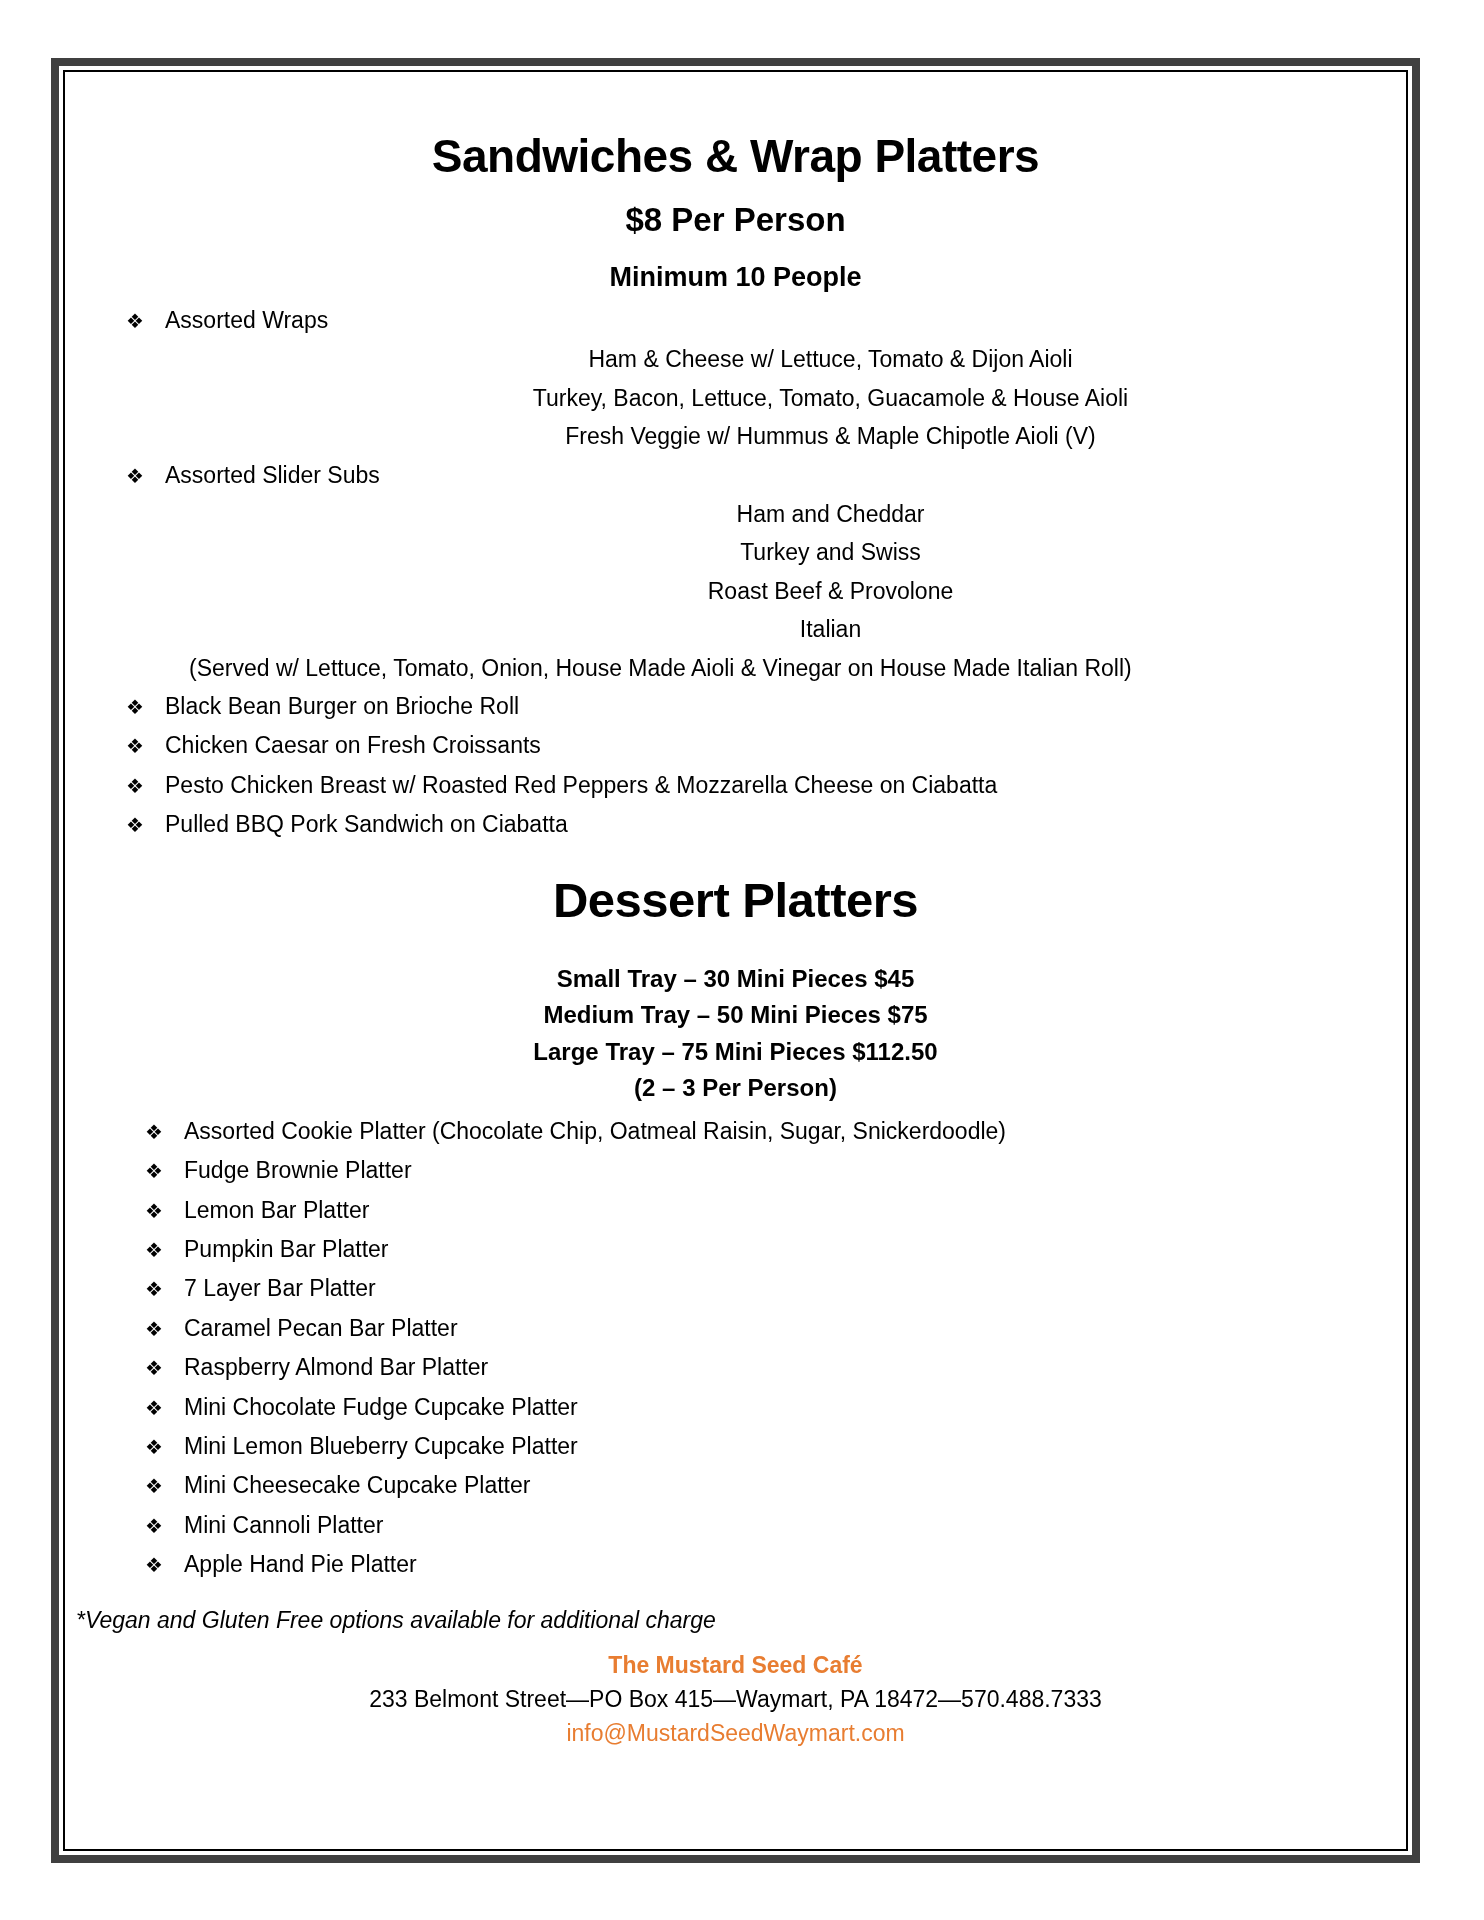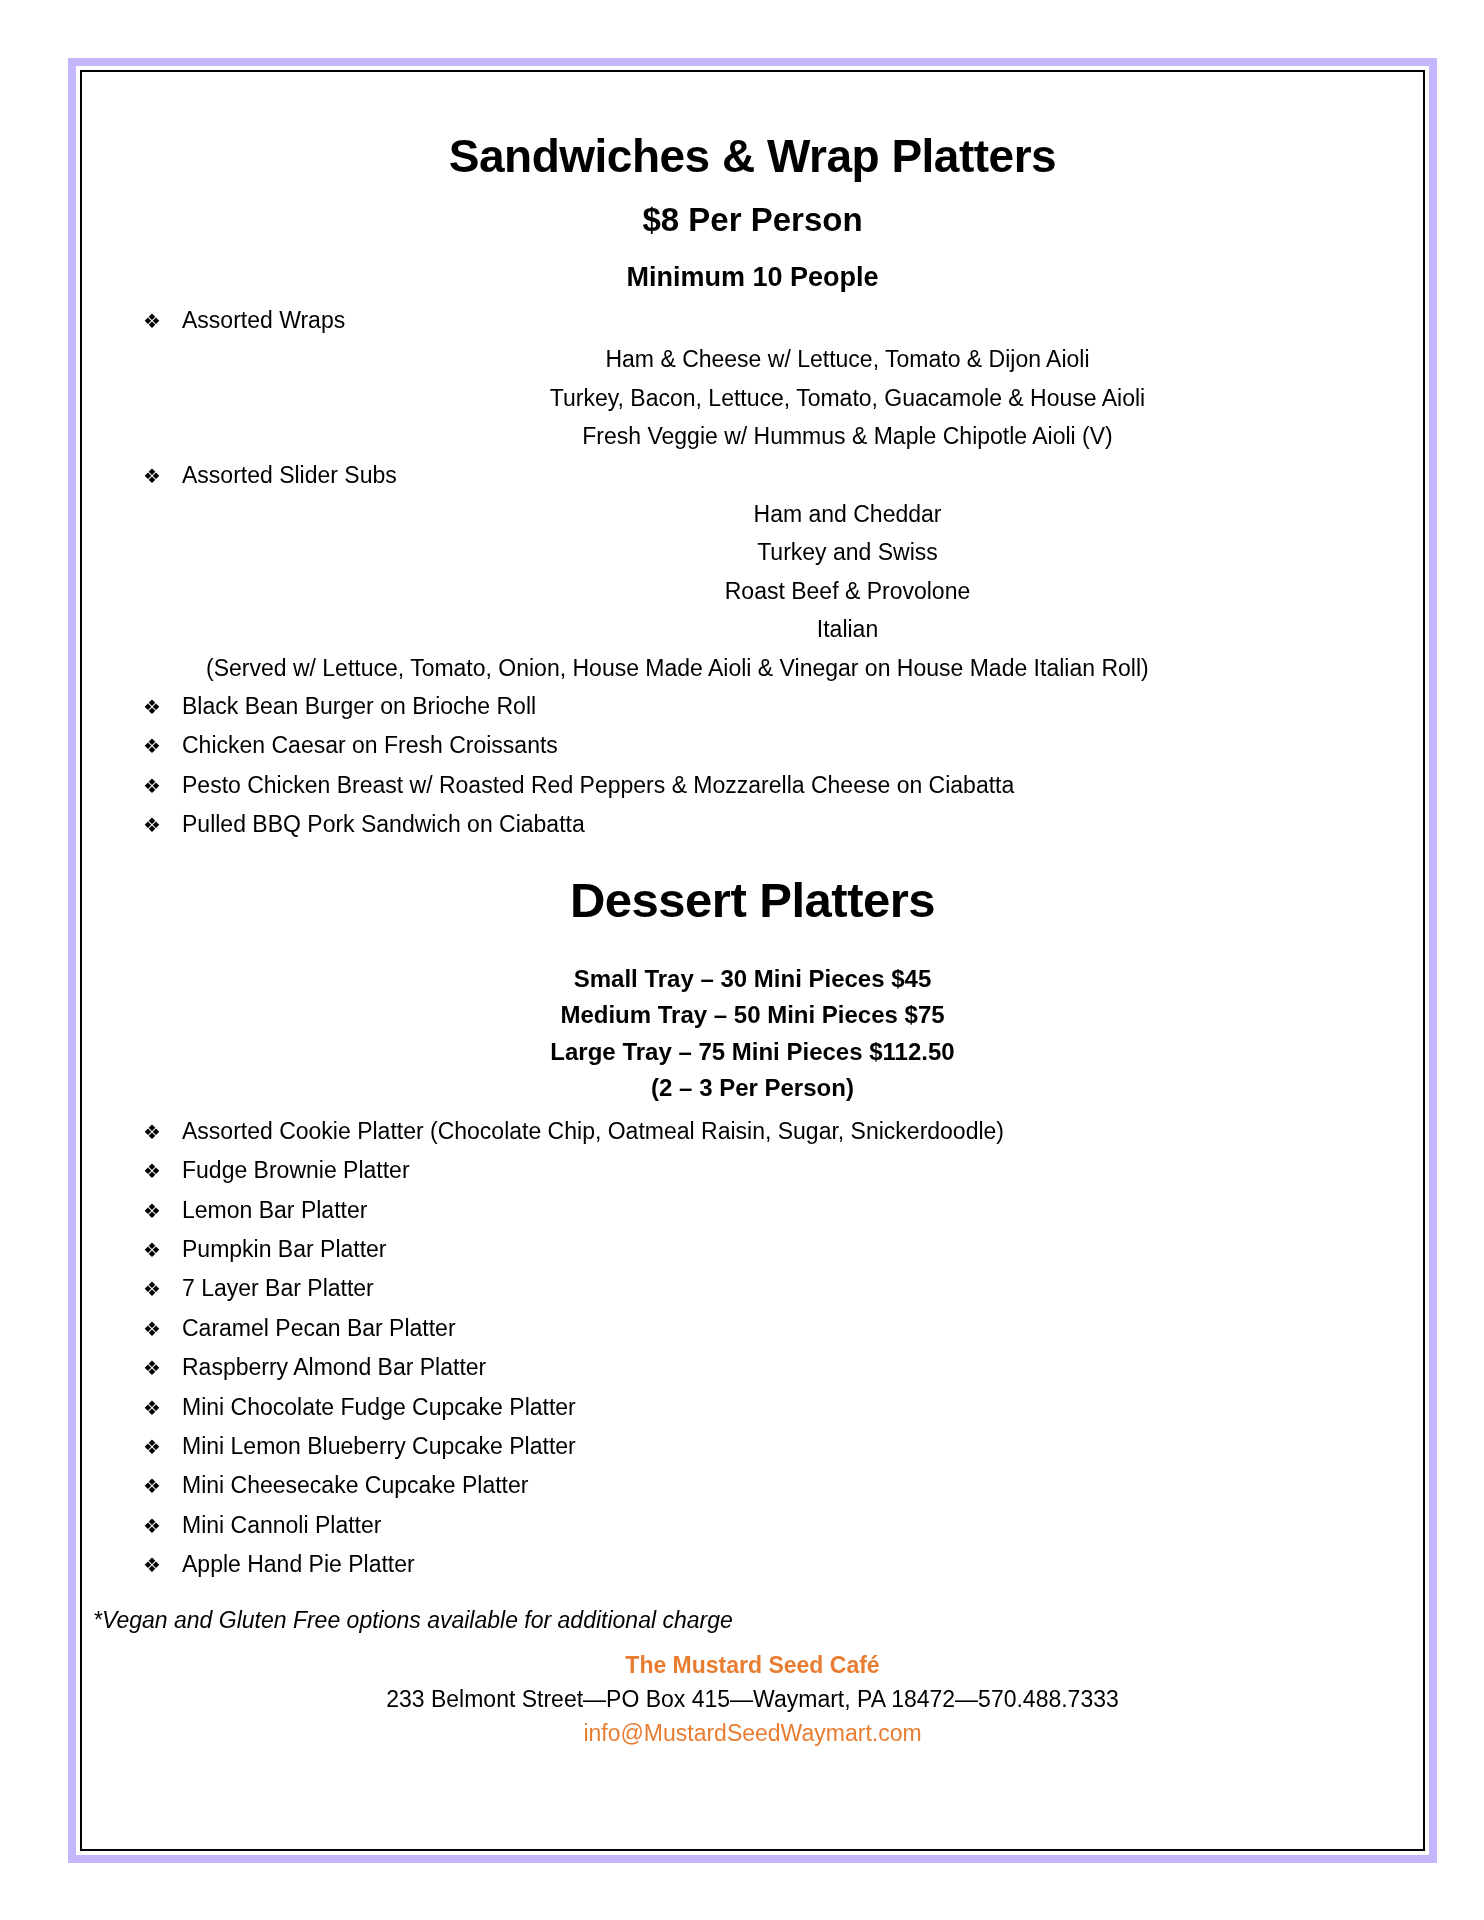--- a/index.html
+++ b/index.html
@@ -3,23 +3,23 @@
 <meta charset="utf-8">
 <style>
   html,body { margin:0; padding:0; }
   body {
     width:1484px; height:1920px; position:relative;
     background:#ffffff; color:#000000;
     font-family:"Liberation Sans","DejaVu Sans",sans-serif;
     overflow:hidden;
   }
   .page-frame {
-    position:absolute; left:68px; top:58px;
+    position:absolute; left:51px; top:58px;
     width:1369px; height:1805px;
-    border:8px solid #c4b5fd; box-sizing:border-box;
+    border:8px solid #404040; box-sizing:border-box;
   }
   .frame-inner {
     position:absolute; left:4px; top:4px; right:4px; bottom:4px;
     border:2px solid #000;
   }
   .content { position:absolute; inset:0; }
 
   .t-main {
     margin:56px 0 0 0; text-align:center;
     font-size:46px; line-height:56px; font-weight:bold; letter-spacing:-0.5px;
@@ -27,21 +27,21 @@
   .t-price {
     margin:15px 0 0 0; text-align:center;
     font-size:33px; line-height:42px; font-weight:bold;
   }
   .t-min {
     margin:18px 0 0 0; text-align:center;
     font-size:27px; line-height:36px; font-weight:bold;
   }
 
   .menu-list { margin:6px 0 0 0; font-size:23px; line-height:38.4px; }
-  .menu-list.second { margin-top:5px; }
+  .menu-list.second { margin-top:5px;padding-left:19px; }
   .li { white-space:nowrap; }
   .li.bullet { padding-left:61px; }
   .li.sub    { padding-left:190px;text-align:center; }
   .li.note   { padding-left:124px; }
   .blt {
     display:inline-block; width:39px;
     font-family:"DejaVu Sans",sans-serif;
     font-size:20px; vertical-align:baseline;
   }
 

